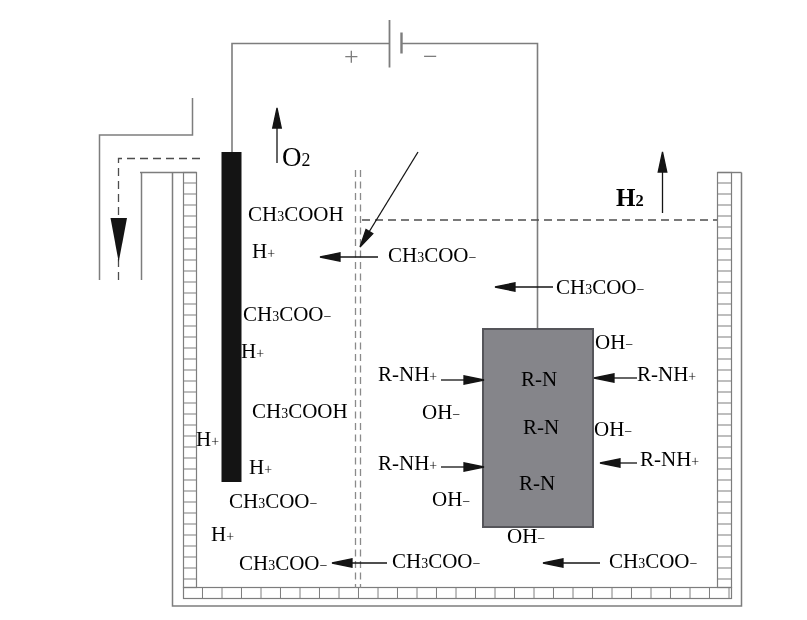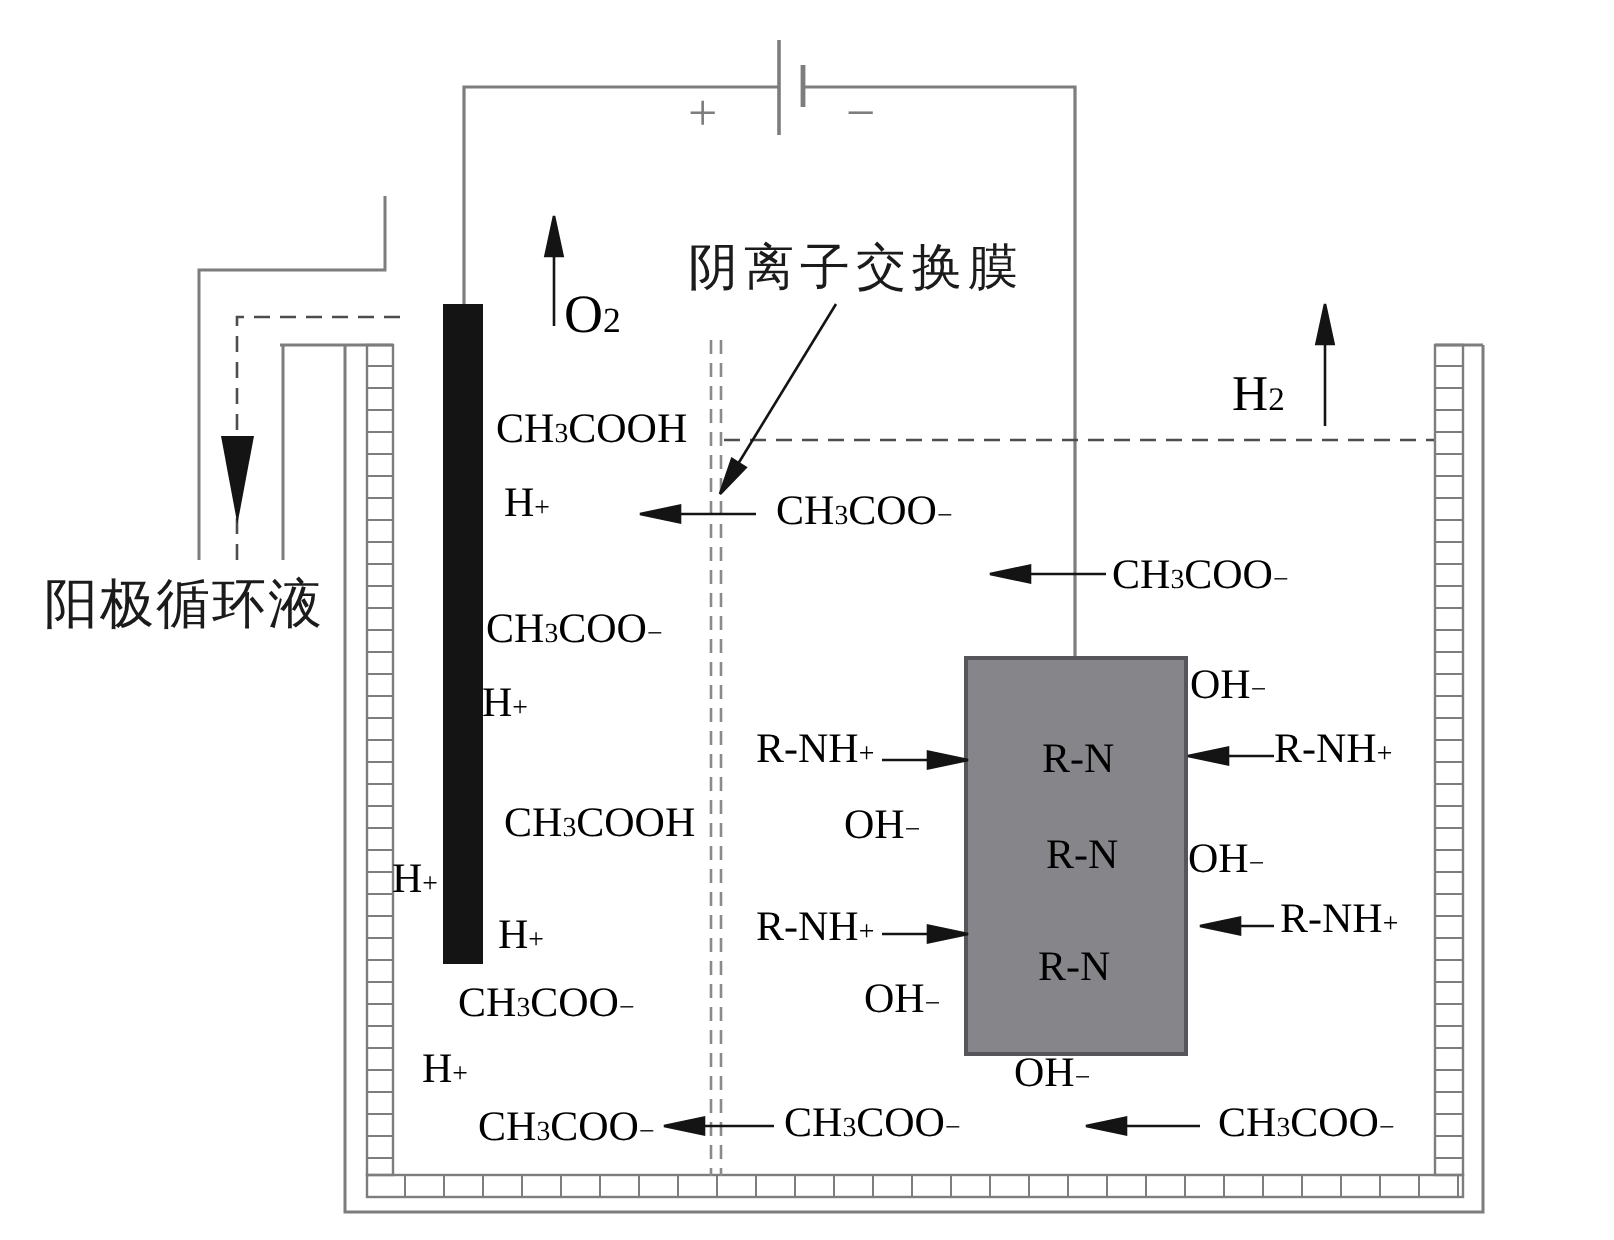--- a/index.html
+++ b/index.html
@@ -112,26 +112,24 @@
       <g>
         <line x1="637" y1="463" x2="619" y2="463"></line>
           <polygon points="600,463 620,458.8 620,467.2"></polygon>
       </g>
     </g>
   </svg>
 
   <div class="batt-sign" id="batt-plus">+</div>
   <div class="batt-sign" id="batt-minus">−</div>
 
-  <div class="lbl zh" id="membrane-label">阴离子交换膜</div>
-  <div class="lbl zh" id="anolyte-label">阳极循环液</div>
 
   <div id="chem-layer">
       <div class="chem" style="left: 282px; top: 143px; font-size: 27px;"><span>O</span><sub>2</sub></div>
-      <div class="chem" style="left: 616px; top: 185px; font-size: 25px;"><span>H</span><sub>2</sub></div>
+      <div class="chem" style="left: 616px; top: 185px; font-size: 25px; font-weight: bold;"><span>H</span><sub>2</sub></div>
       <div class="chem" style="left: 248px; top: 203px;"><span>CH</span><sub>3</sub><span>COOH</span></div>
       <div class="chem" style="left: 252px; top: 240px;"><span>H</span><sup>+</sup></div>
       <div class="chem" style="left: 243px; top: 303px;"><span>CH</span><sub>3</sub><span>COO</span><sup>−</sup></div>
       <div class="chem" style="left: 241px; top: 340px;"><span>H</span><sup>+</sup></div>
       <div class="chem" style="left: 252px; top: 400px;"><span>CH</span><sub>3</sub><span>COOH</span></div>
       <div class="chem" style="left: 196px; top: 428px;"><span>H</span><sup>+</sup></div>
       <div class="chem" style="left: 249px; top: 456px;"><span>H</span><sup>+</sup></div>
       <div class="chem" style="left: 229px; top: 490px;"><span>CH</span><sub>3</sub><span>COO</span><sup>−</sup></div>
       <div class="chem" style="left: 211px; top: 523px;"><span>H</span><sup>+</sup></div>
       <div class="chem" style="left: 239px; top: 552px;"><span>CH</span><sub>3</sub><span>COO</span><sup>−</sup></div>

